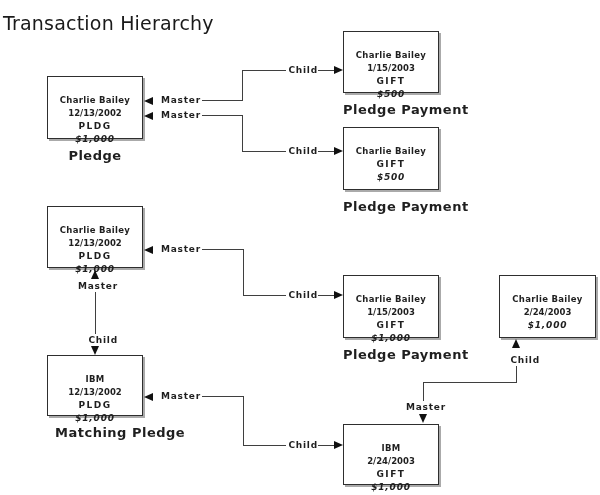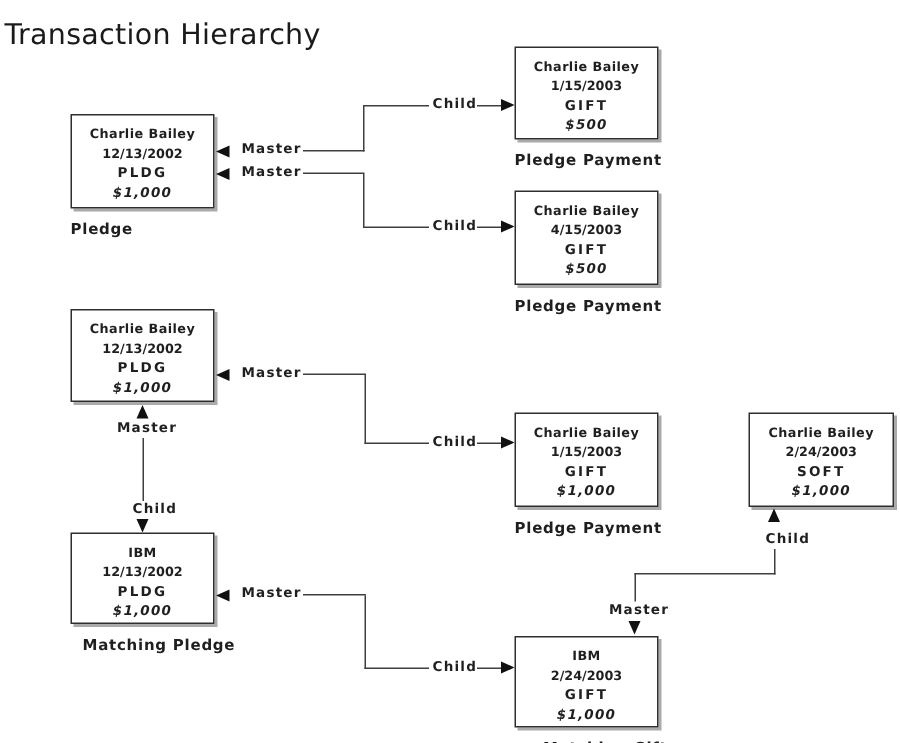--- a/index.html
+++ b/index.html
@@ -22,35 +22,36 @@
     letter-spacing: 0.2px;
     white-space: nowrap;
   }
   .node {
     position: absolute;
     box-sizing: border-box;
     background: #ffffff;
     border: 1px solid #2e2e2e;
     box-shadow: 2px 2px 0 #aaaaaa;
     text-align: center;
-    padding-top: 7px;
+    padding-top: 17px;
   }
   .bl {
     font-weight: bold;
     color: #1f1f1f;
     line-height: 13px;
     white-space: nowrap;
   }
   .bl.name { font-size: 8.5px; letter-spacing: 0.3px; }
   .bl.date { font-size: 8.5px; letter-spacing: 0; }
   .bl.code { font-size: 9px;   letter-spacing: 1.5px; }
   .bl.amt  { font-size: 9px;   letter-spacing: 0.8px; font-style: italic; }
   .caption {
     position: absolute;
-    font-size: 10px;
+    text-align: center;
+    font-size: 13px;
     font-weight: bold;
     letter-spacing: 0.5px;
     color: #1f1f1f;
     white-space: nowrap;
   }
   .lbl {
     position: absolute;
     font-size: 9px;
     font-weight: bold;
     letter-spacing: 0.8px;
@@ -85,21 +86,20 @@
   <div class="node" style="left:343px;top:20px;width:96px;height:62px">
     <div class="bl name">Charlie Bailey</div>
     <div class="bl date">1/15/2003</div>
     <div class="bl code">GIFT</div>
     <div class="bl amt">$500</div>
   </div>
   <div class="caption" style="left:343px;top:91px;width:96px">Pledge Payment</div>
 
   <div class="node" style="left:343px;top:116px;width:96px;height:63px">
     <div class="bl name">Charlie Bailey</div>
-    <div class="bl date">4/15/2003</div>
     <div class="bl code">GIFT</div>
     <div class="bl amt">$500</div>
   </div>
   <div class="caption" style="left:343px;top:188px;width:96px">Pledge Payment</div>
 
   <div class="node" style="left:47px;top:195px;width:96px;height:62px">
     <div class="bl name">Charlie Bailey</div>
     <div class="bl date">12/13/2002</div>
     <div class="bl code">PLDG</div>
     <div class="bl amt">$1,000</div>
@@ -109,21 +109,20 @@
     <div class="bl name">Charlie Bailey</div>
     <div class="bl date">1/15/2003</div>
     <div class="bl code">GIFT</div>
     <div class="bl amt">$1,000</div>
   </div>
   <div class="caption" style="left:343px;top:336px;width:96px">Pledge Payment</div>
 
   <div class="node" style="left:499px;top:264px;width:97px;height:63px">
     <div class="bl name">Charlie Bailey</div>
     <div class="bl date">2/24/2003</div>
-    <div class="bl code">SOFT</div>
     <div class="bl amt">$1,000</div>
   </div>
 
   <div class="node" style="left:47px;top:344px;width:96px;height:61px">
     <div class="bl name">IBM</div>
     <div class="bl date">12/13/2002</div>
     <div class="bl code">PLDG</div>
     <div class="bl amt">$1,000</div>
   </div>
   <div class="caption" style="left:55px;top:414px;width:96px">Matching Pledge</div>

